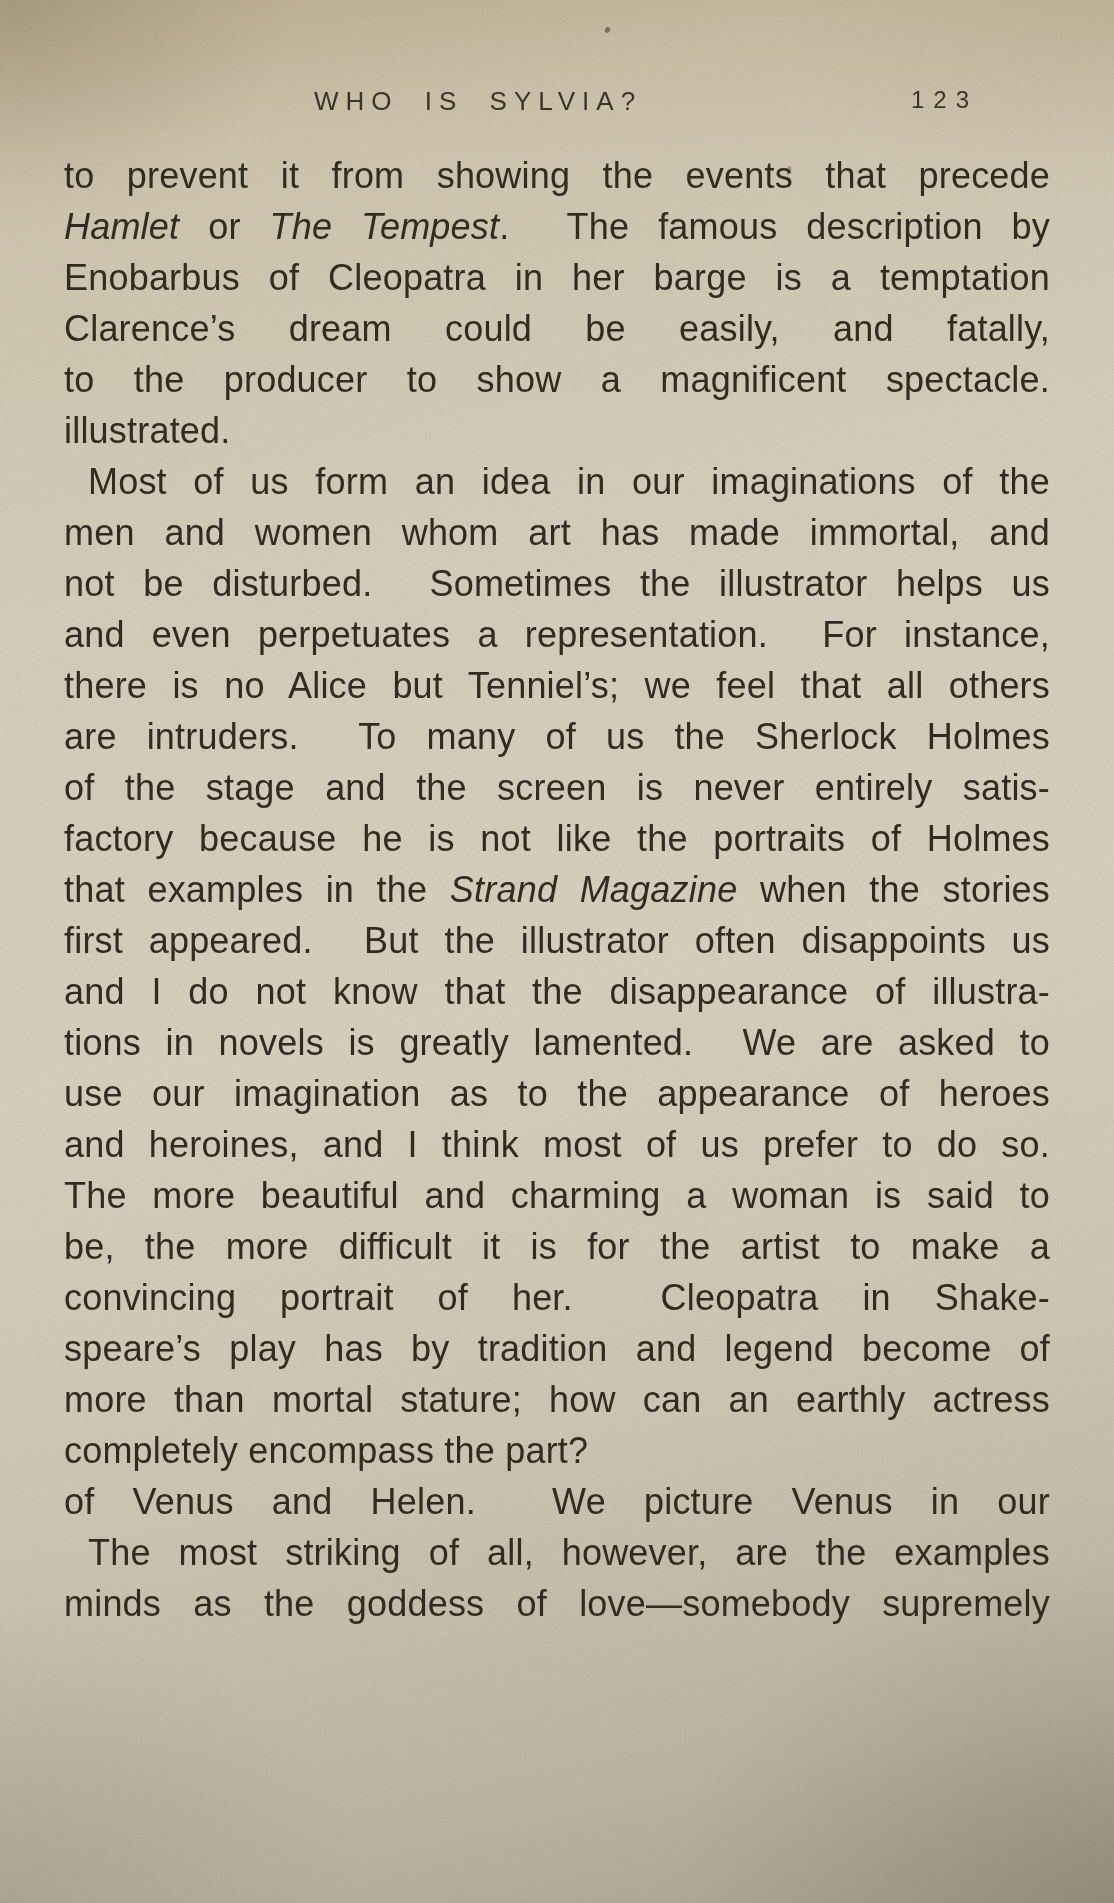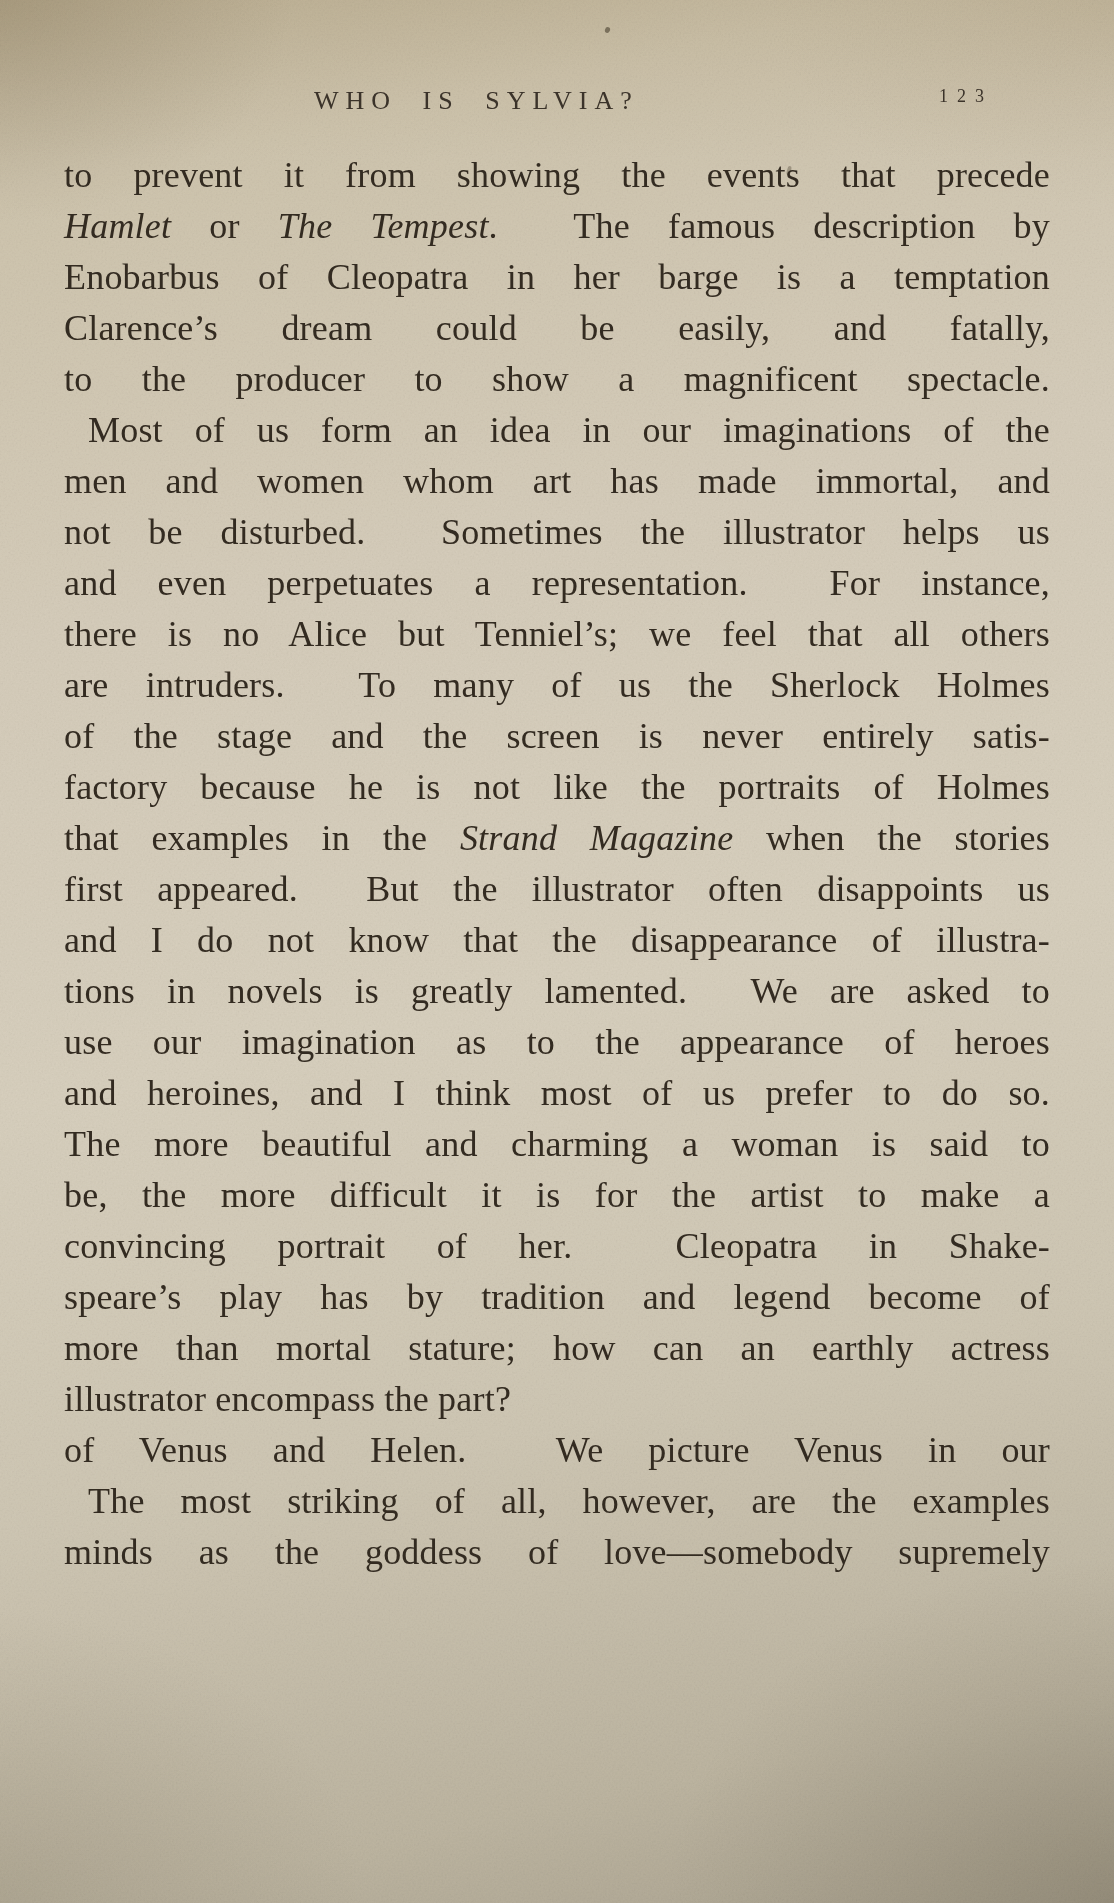--- a/index.html
+++ b/index.html
@@ -16,21 +16,21 @@
     width: 1114px;
     height: 1903px;
     
     background:
       radial-gradient(ellipse 420px 320px at 0% 0%, rgba(92,76,48,0.20), rgba(92,76,48,0) 70%),
       radial-gradient(ellipse 500px 300px at 100% 0%, rgba(130,108,70,0.10), rgba(130,108,70,0) 70%),
       radial-gradient(ellipse 520px 420px at 0% 100%, rgba(80,70,48,0.14), rgba(80,70,48,0) 70%),
       radial-gradient(ellipse 620px 480px at 100% 100%, rgba(70,62,44,0.22), rgba(70,62,44,0) 72%),
       linear-gradient(180deg, rgba(146,126,84,0.14) 0px, rgba(146,126,84,0.05) 90px, rgba(146,126,84,0) 160px),
       linear-gradient(168deg, #c3b79d 0%, #cfc5ae 9%, #d6cdbb 30%, #d8d0be 52%, #cfc7b4 72%, #bdb5a1 90%, #aba390 100%);
-    font-family: Liberation Serif, serif;
+    font-family: Liberation Sans, sans-serif;
     color: #332b21;
   }
   .grain {
     position: absolute;
     inset: 0;
     opacity: 0.14;
     mix-blend-mode: multiply;
     pointer-events: none;
   }
   .running-head {
@@ -44,23 +44,23 @@
     position: absolute;
     left: 250px;
     top: 0;
     font-size: 26px;
     letter-spacing: 7px;
     word-spacing: 12px;
     color: #3b332a;
   }
   .page-number {
     position: absolute;
-    right: 57px;
+    right: 72px;
     top: 0;
-    font-size: 18px;
+    font-size: 24px;
     letter-spacing: 9px;
     color: #3b332a;
   }
   .body-text {
     position: absolute;
     top: 150px;
     left: 64px;
     width: 986px;
     font-size: 36px;
     line-height: 51px;
@@ -107,20 +107,21 @@
     <div class="page-number">123</div>
   </header>
 
   <main class="body-text">
       <div class="para">
         <div class="line"><span>to prevent it from showing the events that precede</span></div>
         <div class="line"><span class="it">Hamlet</span><span> or </span><span class="it">The Tempest</span><span>.&nbsp; The famous description by</span></div>
         <div class="line"><span>Enobarbus of Cleopatra in her barge is a temptation</span></div>
         <div class="line"><span>Clarence’s dream could be easily, and fatally,</span></div>
         <div class="line"><span>to the producer to show a magnificent spectacle.</span></div>
+        <div class="line no-just"><span>illustrated.</span></div>
       </div>
       <div class="para">
         <div class="line indent"><span>Most of us form an idea in our imaginations of the</span></div>
         <div class="line"><span>men and women whom art has made immortal, and</span></div>
         <div class="line"><span>not be disturbed.&nbsp; Sometimes the illustrator helps us</span></div>
         <div class="line"><span>and even perpetuates a representation.&nbsp; For instance,</span></div>
         <div class="line"><span>there is no Alice but Tenniel’s; we feel that all others</span></div>
         <div class="line"><span>are intruders.&nbsp; To many of us the Sherlock Holmes</span></div>
         <div class="line"><span>of the stage and the screen is never entirely satis-</span></div>
         <div class="line"><span>factory because he is not like the portraits of Holmes</span></div>
@@ -128,21 +129,21 @@
         <div class="line"><span>first appeared.&nbsp; But the illustrator often disappoints us</span></div>
         <div class="line"><span>and I do not know that the disappearance of illustra-</span></div>
         <div class="line"><span>tions in novels is greatly lamented.&nbsp; We are asked to</span></div>
         <div class="line"><span>use our imagination as to the appearance of heroes</span></div>
         <div class="line"><span>and heroines, and I think most of us prefer to do so.</span></div>
         <div class="line"><span>The more beautiful and charming a woman is said to</span></div>
         <div class="line"><span>be, the more difficult it is for the artist to make a</span></div>
         <div class="line"><span>convincing portrait of her.&nbsp; Cleopatra in Shake-</span></div>
         <div class="line"><span>speare’s play has by tradition and legend become of</span></div>
         <div class="line"><span>more than mortal stature; how can an earthly actress</span></div>
-        <div class="line no-just"><span>illustrator encompass the part?</span></div>
+        <div class="line no-just"><span>completely encompass the part?</span></div>
       </div>
       <div class="para">
         <div class="line"><span>of Venus and Helen.&nbsp; We picture Venus in our</span></div>
         <div class="line indent"><span>The most striking of all, however, are the examples</span></div>
         <div class="line"><span>minds as the goddess of love—somebody supremely</span></div>
       </div>
     </main>
 
 </div>
 

